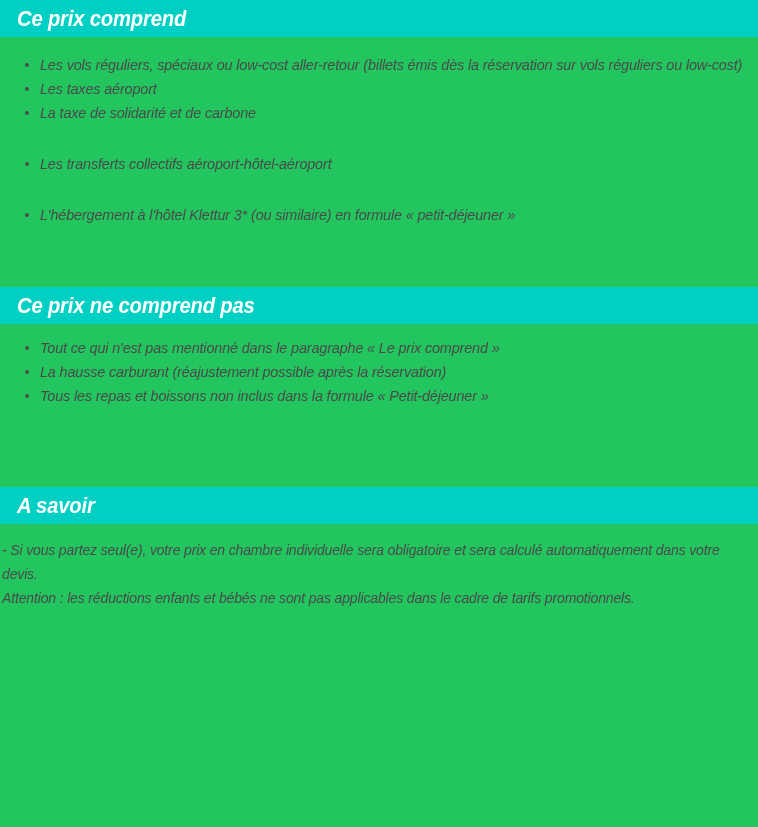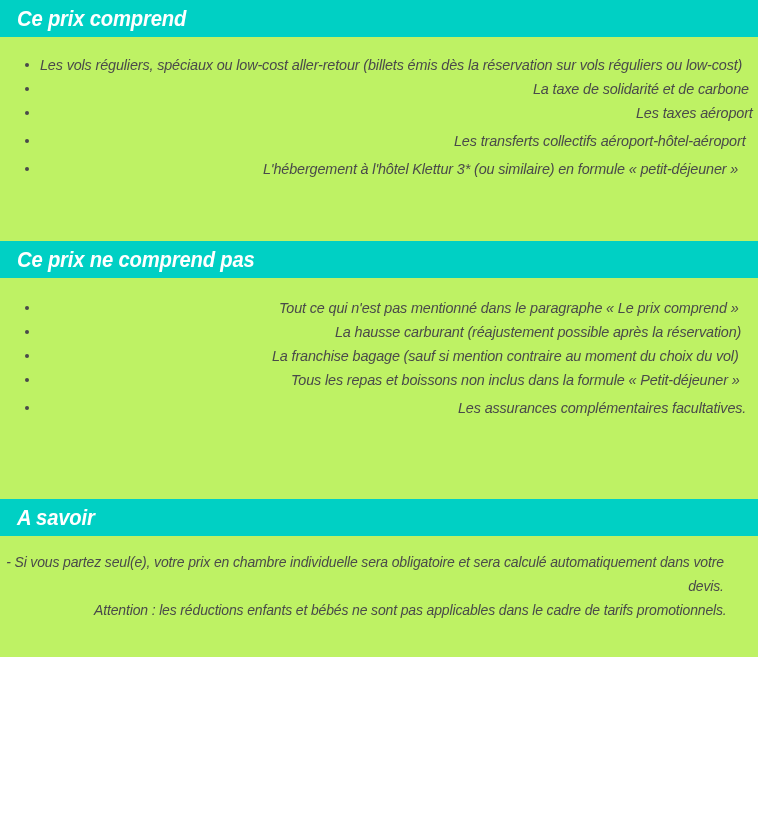--- a/index.html
+++ b/index.html
@@ -9,23 +9,22 @@
   body {
     width: 758px;
     height: 827px;
     background: #ffffff;
     font-family: "Liberation Sans", sans-serif;
     overflow: hidden;
   }
   .page {
     position: relative;
     width: 758px;
-    height: 657px;
-    background: #bef264;
-    text-align: right;
+    height: 827px;
+    background: #22c55e;
   }
 
   
   .section-bar {
     width: 758px;
     height: 37px;
     background: #00d0c4;
     display: flex;
     align-items: center;
     box-sizing: border-box;
@@ -70,32 +69,32 @@
     content: "";
     position: absolute;
     left: 25px;
     top: 10px;
     width: 4px;
     height: 4px;
     border-radius: 50%;
     background: #4a4a4a;
   }
   li.gap-before {
-    margin-top: 4px;
+    margin-top: 27px;
   }
 
   
   .list-block-1 {
     padding-top: 16px;
   }
   .spacer-after-list-1 {
     height: 60px;
   }
   .list-block-2 {
-    padding-top: 18px;
+    padding-top: 12px;
   }
   .spacer-after-list-2 {
     height: 79px;
   }
 
   
   .notes {
     padding-top: 14px;
   }
   .notes p {
@@ -120,40 +119,38 @@
 
 <div class="page">
 
   <div class="section-bar">
     <span class="bar-title">Ce prix comprend</span>
   </div>
 
   <div class="list-block-1">
     <ul class="bullets">
       <li><span class="li-text">Les vols réguliers, spéciaux ou low-cost aller-retour (billets émis dès la réservation sur vols réguliers ou low-cost)</span></li>
+      <li><span class="li-text">Les taxes aéroport</span></li>
       <li><span class="li-text">La taxe de solidarité et de carbone</span></li>
-      <li><span class="li-text">Les taxes aéroport</span></li>
       <li class="gap-before"><span class="li-text">Les transferts collectifs aéroport-hôtel-aéroport</span></li>
       <li class="gap-before"><span class="li-text">L'hébergement à l'hôtel Klettur 3* (ou similaire) en formule « petit-déjeuner »</span></li>
     </ul>
   </div>
 
   <div class="spacer-after-list-1"></div>
 
   <div class="section-bar">
     <span class="bar-title">Ce prix ne comprend pas</span>
   </div>
 
   <div class="list-block-2">
     <ul class="bullets">
       <li><span class="li-text">Tout ce qui n'est pas mentionné dans le paragraphe « Le prix comprend »</span></li>
       <li><span class="li-text">La hausse carburant (réajustement possible après la réservation)</span></li>
-      <li><span class="li-text">La franchise bagage (sauf si mention contraire au moment du choix du vol)</span></li>
       <li><span class="li-text">Tous les repas et boissons non inclus dans la formule « Petit-déjeuner »</span></li>
-      <li class="gap-before"><span class="li-text">Les assurances complémentaires facultatives.</span></li>
     </ul>
   </div>
 
   <div class="spacer-after-list-2"></div>
 
   <div class="section-bar">
     <span class="bar-title">A savoir</span>
   </div>
 
   <div class="notes">

